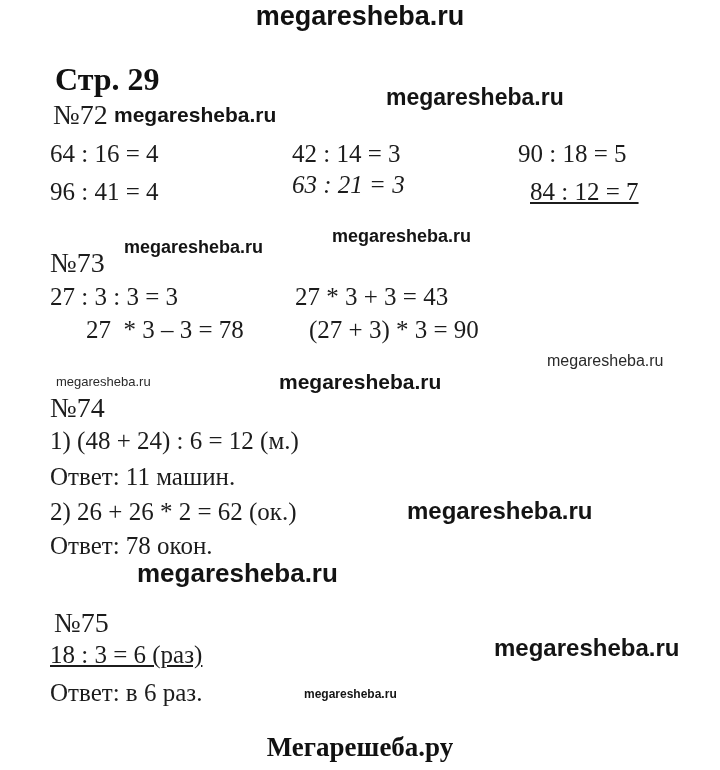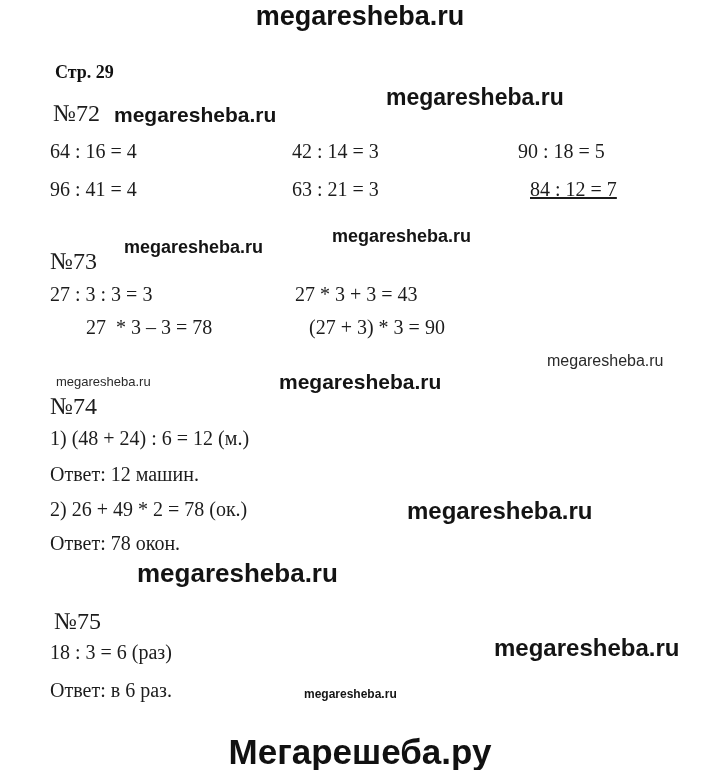--- a/index.html
+++ b/index.html
@@ -9,31 +9,31 @@
     position: relative;
     overflow: hidden;
     font-family: "Liberation Serif", serif;
     color: #1a1a1a;
   }
   .abs { position: absolute; line-height: 1; white-space: pre; }
 
   
   .eq {
     font-family: "Liberation Serif", serif;
-    font-size: 20px;
+    font-size: 25px;
     color: #1c1c1c;
   }
   .task-label {
     font-family: "Liberation Serif", serif;
-    font-size: 24px;
+    font-size: 28px;
     color: #1c1c1c;
   }
   .page-title {
     font-family: "Liberation Serif", serif;
-    font-size: 18px;
+    font-size: 32px;
     font-weight: bold;
     color: #111;
   }
 
   
   .wm {
     font-family: "Liberation Sans", sans-serif;
     font-weight: bold;
     color: #141414;
   }
@@ -48,56 +48,56 @@
     text-align: center;
     font-family: "Liberation Sans", sans-serif;
     font-weight: bold;
     font-size: 27px;
     color: #111;
     white-space: normal;
   }
   .site-footer {
     left: 0; right: 0; top: 734px;
     text-align: center;
-    font-family: Liberation Sans, sans-serif;
+    font-family: Liberation Serif, serif;
     font-weight: bold;
-    font-size: 35px;
+    font-size: 27px;
     color: #111;
     white-space: normal;
   }
 </style>
 </head>
 <body>
 
 <div class="abs site-header">megaresheba.ru</div>
 
 <div class="abs page-title" style="left:55px; top:63px;">Стр. 29</div>
 
 <div class="abs task-label" style="left:53px; top:101px;">№72</div>
 <div class="abs eq" style="left:50px;  top:141px;">64 : 16 = 4</div>
 <div class="abs eq" style="left:292px; top:141px;">42 : 14 = 3</div>
 <div class="abs eq" style="left:518px; top:141px;">90 : 18 = 5</div>
 <div class="abs eq" style="left:50px;  top:179px;">96 : 41 = 4</div>
-<div class="abs eq" style="left:292px; top:179px;">63 : 21 = 3</div>
+<div class="abs eq" style="left:292px; top:172px;font-style:italic;">63 : 21 = 3</div>
 <div class="abs eq" style="left:530px; top:179px;text-decoration:underline;">84 : 12 = 7</div>
 
 <div class="abs task-label" style="left:50px; top:249px;">№73</div>
 <div class="abs eq" style="left:50px;  top:284px;">27 : 3 : 3 = 3</div>
 <div class="abs eq" style="left:295px; top:284px;">27 * 3 + 3 = 43</div>
 <div class="abs eq" style="left:50px;  top:317px;margin-left:36px;">27  * 3 – 3 = 78</div>
 <div class="abs eq" style="left:295px; top:317px;margin-left:14px;">(27 + 3) * 3 = 90</div>
 
 <div class="abs task-label" style="left:50px; top:394px;">№74</div>
 <div class="abs eq" style="left:50px; top:428px;">1) (48 + 24) : 6 = 12 (м.)</div>
-<div class="abs eq" style="left:50px; top:464px;">Ответ: 12 машин.</div>
-<div class="abs eq" style="left:50px; top:499px;">2) 26 + 49 * 2 = 78 (ок.)</div>
+<div class="abs eq" style="left:50px; top:464px;">Ответ: 11 машин.</div>
+<div class="abs eq" style="left:50px; top:499px;">2) 26 + 26 * 2 = 62 (ок.)</div>
 <div class="abs eq" style="left:50px; top:533px;">Ответ: 78 окон.</div>
 
 <div class="abs task-label" style="left:54px; top:609px;">№75</div>
-<div class="abs eq" style="left:50px; top:642px;">18 : 3 = 6 (раз)</div>
+<div class="abs eq" style="left:50px; top:642px;text-decoration:underline;">18 : 3 = 6 (раз)</div>
 <div class="abs eq" style="left:50px; top:680px;">Ответ: в 6 раз.</div>
 
 <div class="abs wm" style="left:114px; top:104px; font-size:21px;">megaresheba.ru</div>
 <div class="abs wm" style="left:386px; top:86px;  font-size:23px;">megaresheba.ru</div>
 <div class="abs wm" style="left:124px; top:238px; font-size:18px;">megaresheba.ru</div>
 <div class="abs wm" style="left:332px; top:227px; font-size:18px;">megaresheba.ru</div>
 <div class="abs wm-thin" style="left:547px; top:353px; font-size:16px;">megaresheba.ru</div>
 <div class="abs wm-thin" style="left:56px;  top:375px; font-size:13px;">megaresheba.ru</div>
 <div class="abs wm" style="left:279px; top:371px; font-size:21px;">megaresheba.ru</div>
 <div class="abs wm" style="left:407px; top:499px; font-size:24px;">megaresheba.ru</div>

